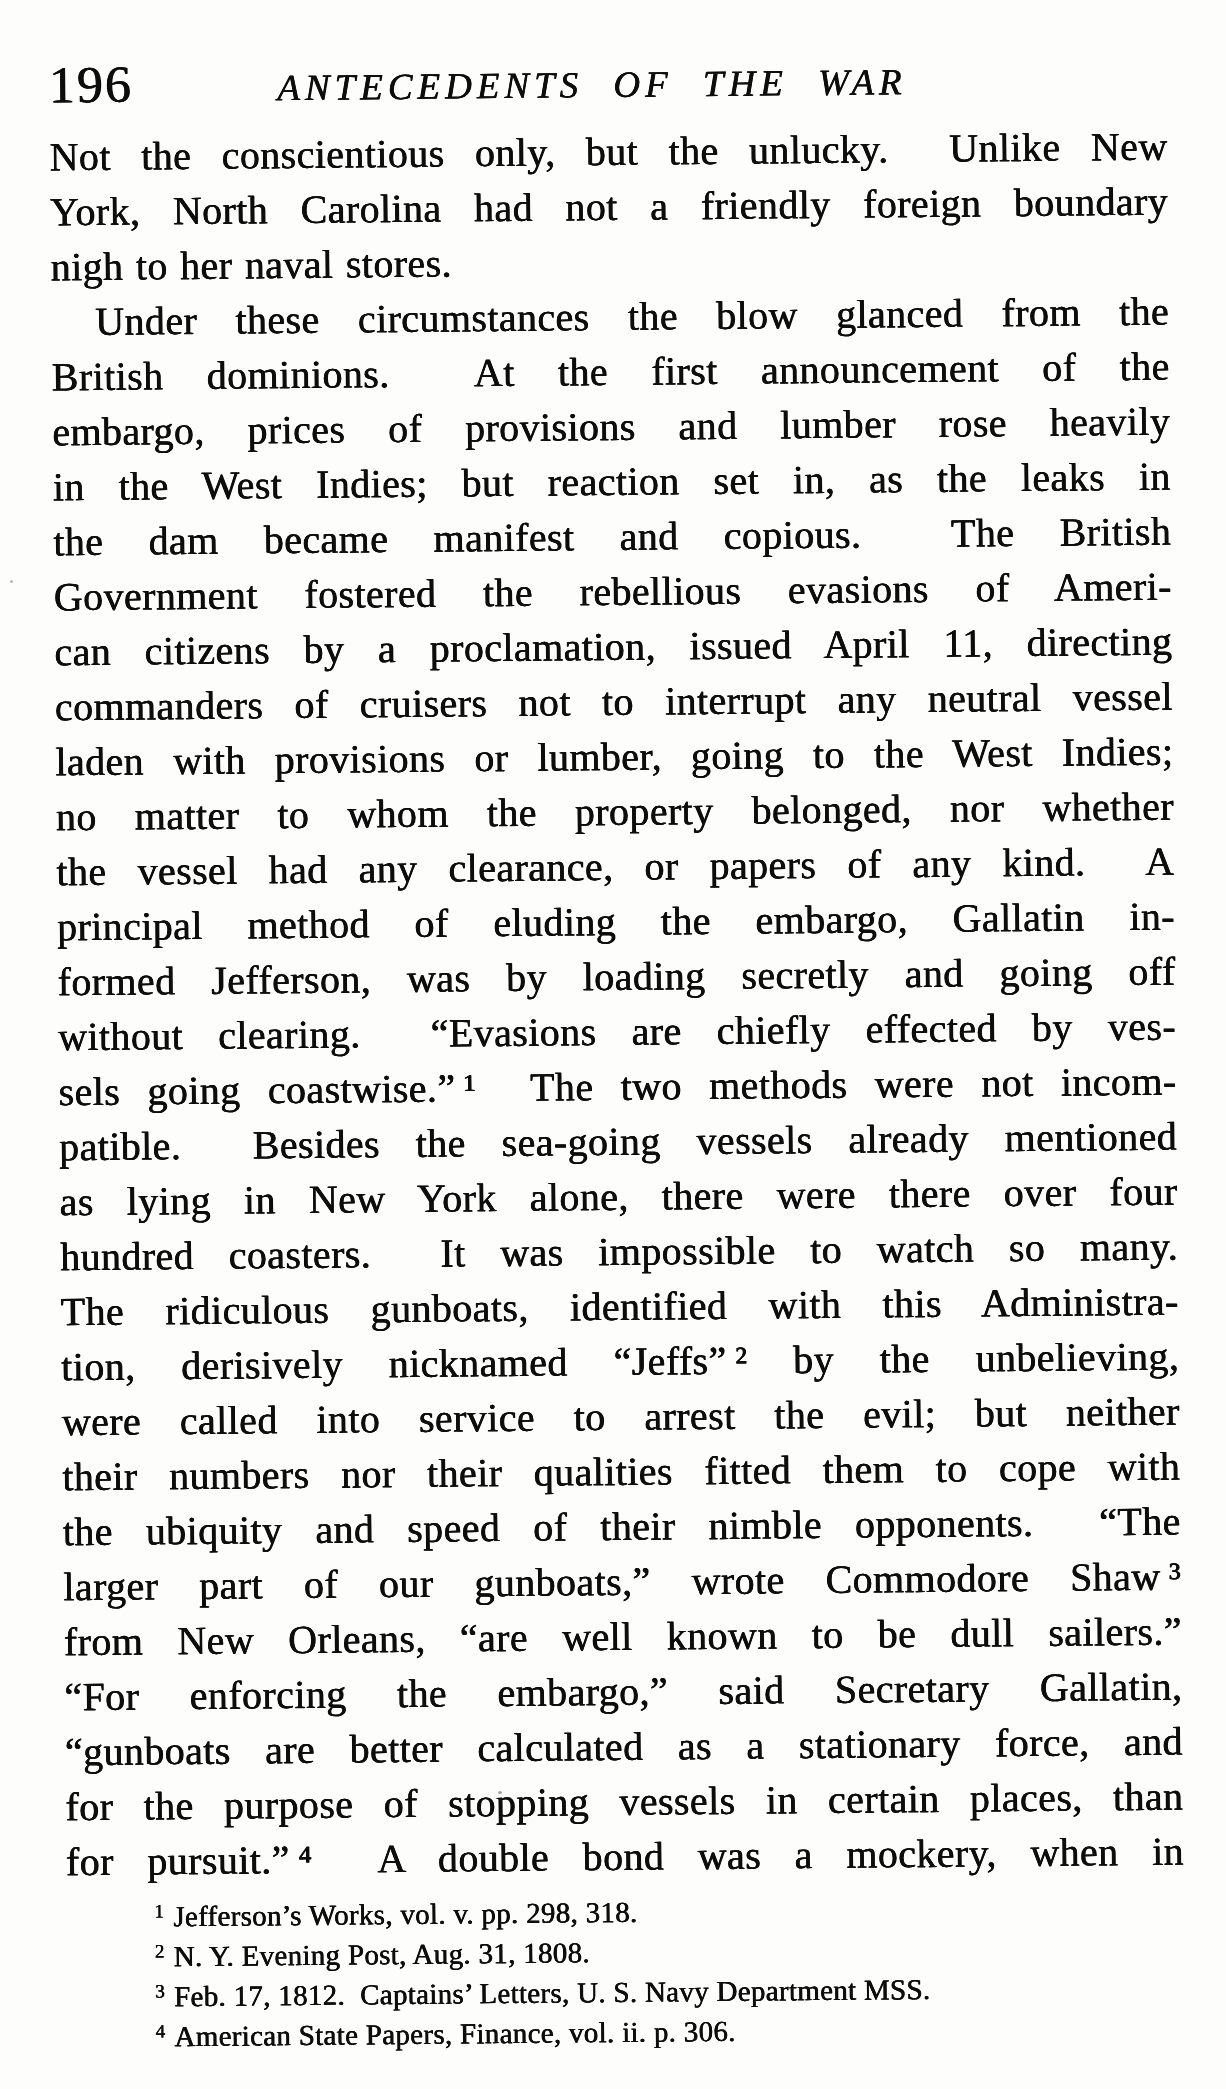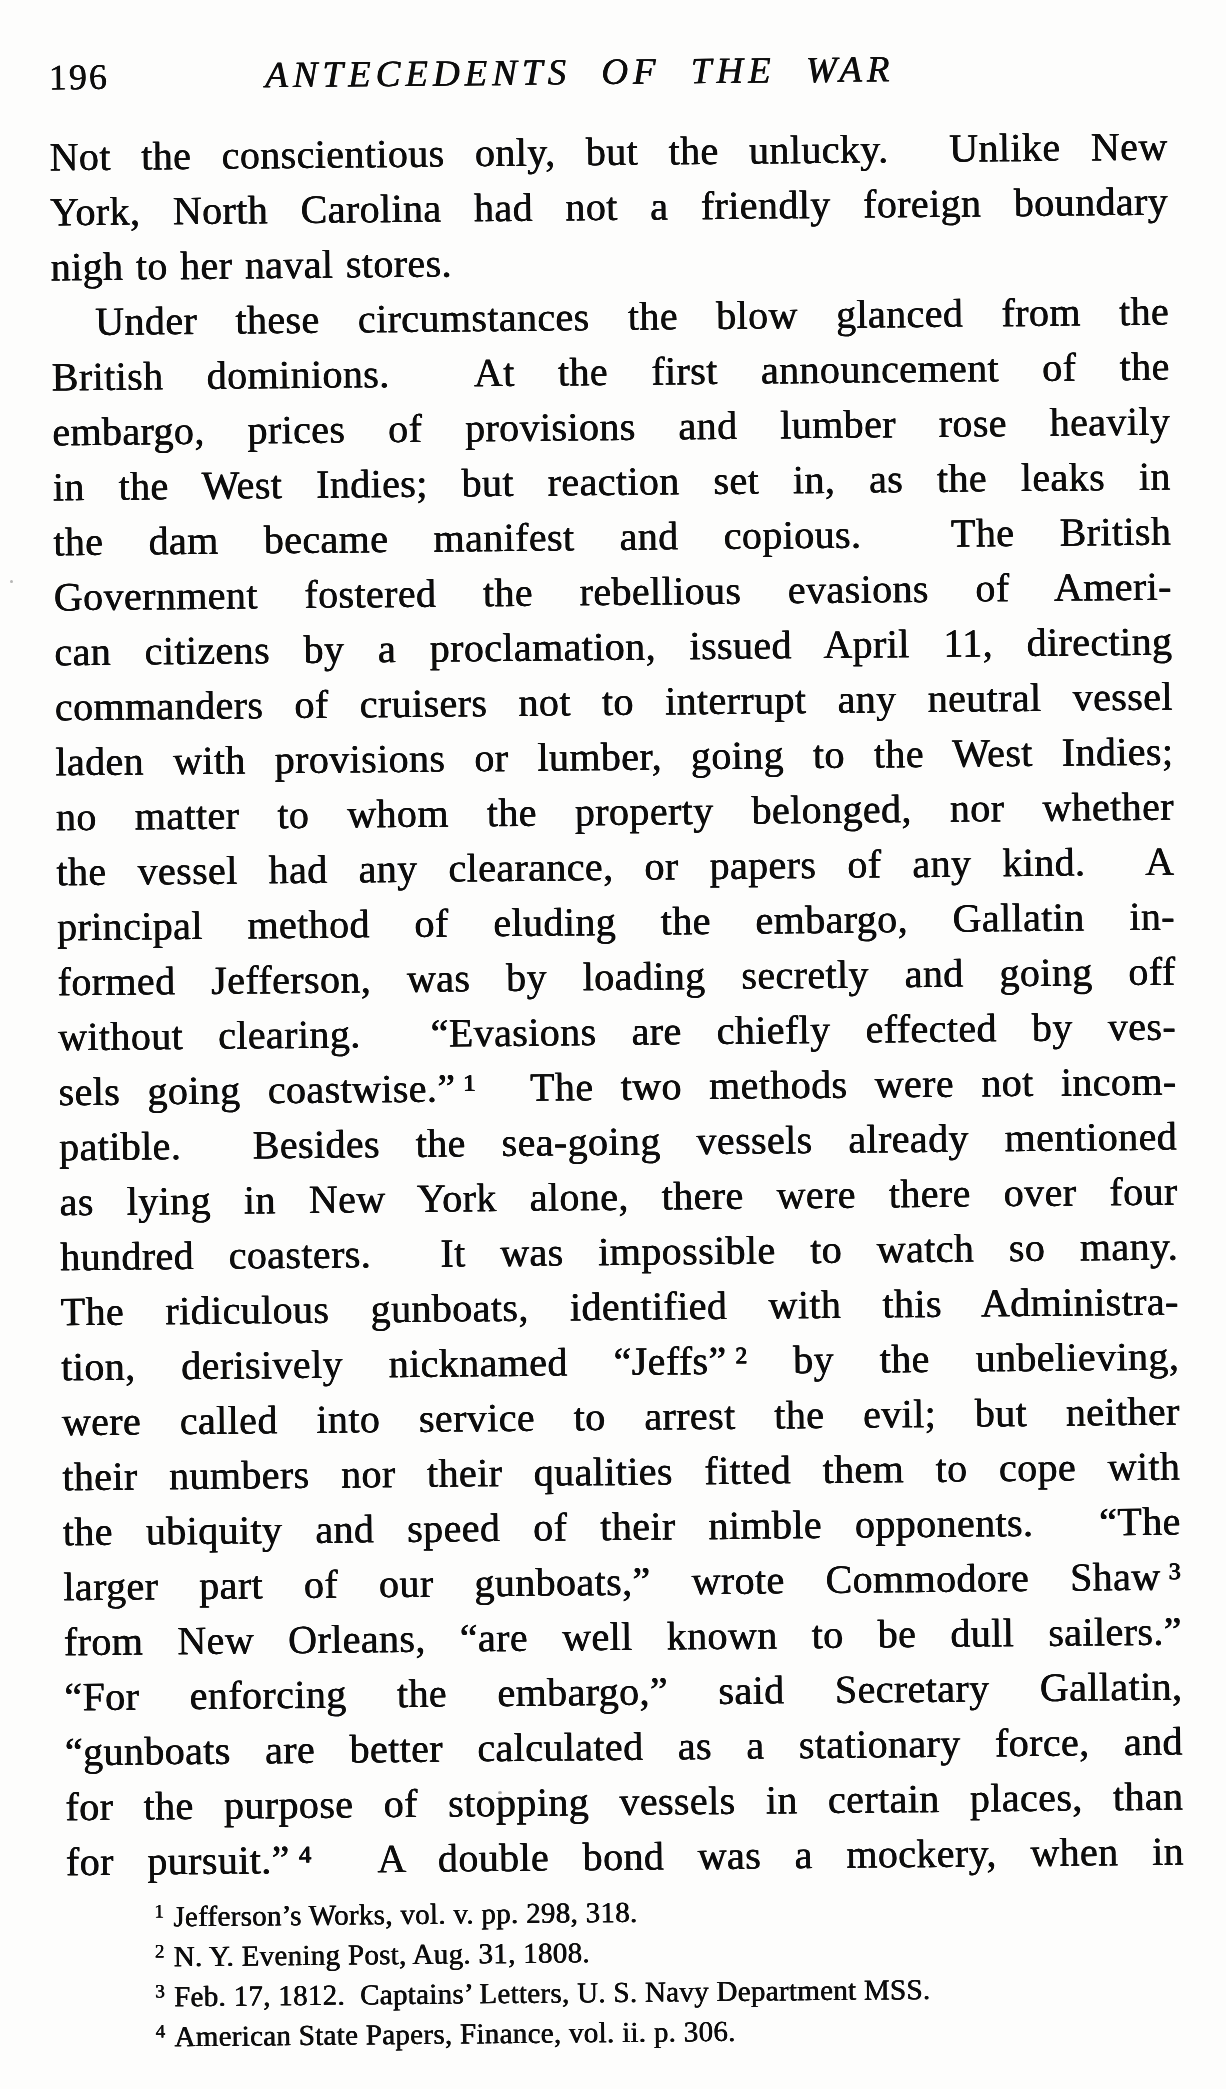--- a/index.html
+++ b/index.html
@@ -26,21 +26,21 @@
     transform: rotate(-0.55deg);
     transform-origin: 50% 45%;
   }
   .running-head {
     margin-top: 50px;
     height: 52px;
     display: flex;
     align-items: baseline;
   }
   .page-num {
-    font-size: 36px;
+    font-size: 52px;
     letter-spacing: 2px;
   }
   .head-title {
     flex: 1;
     text-align: center;
     font-style: italic;
     font-size: 37px;
     letter-spacing: 5px;
     word-spacing: 16px;
     transform: translateX(-58px);

